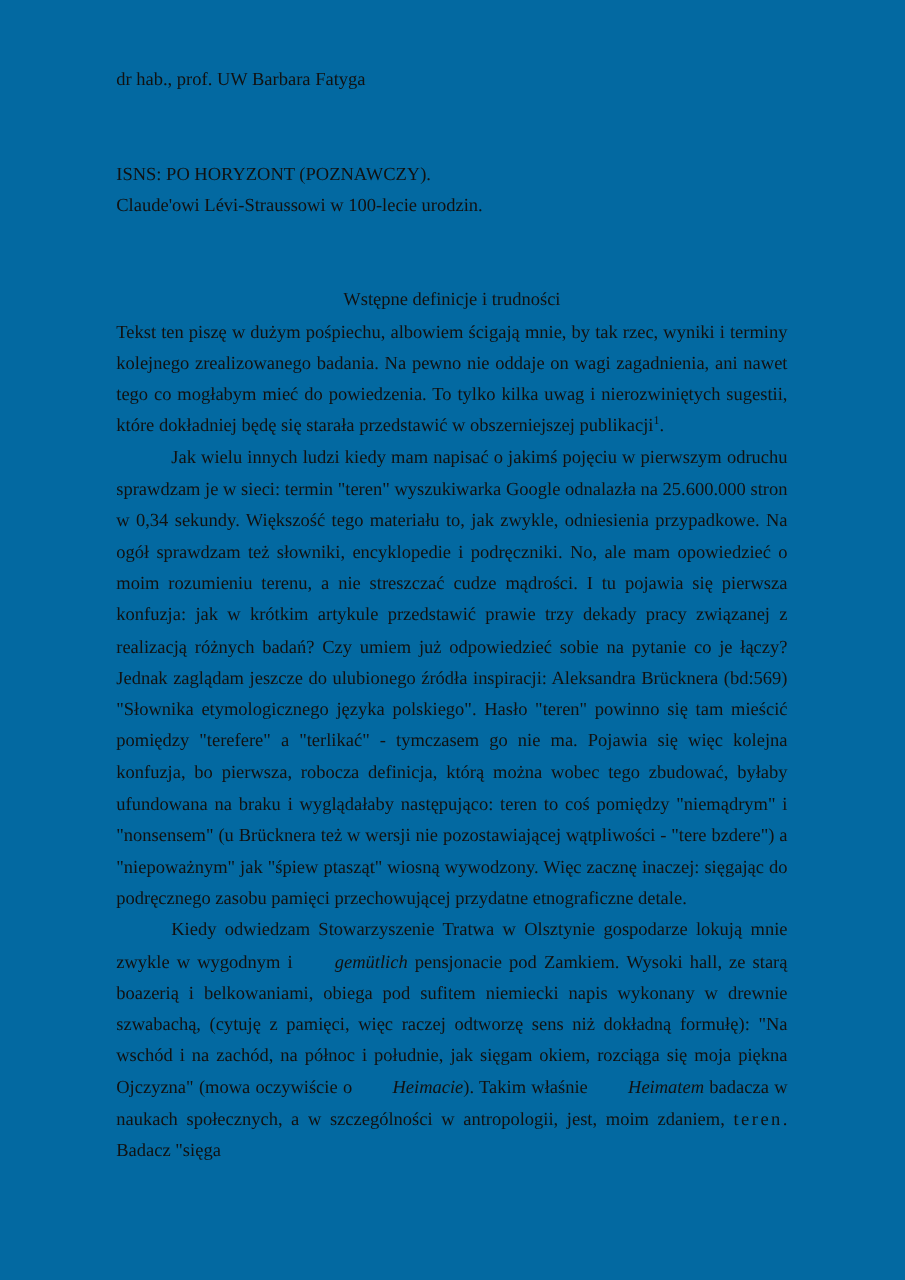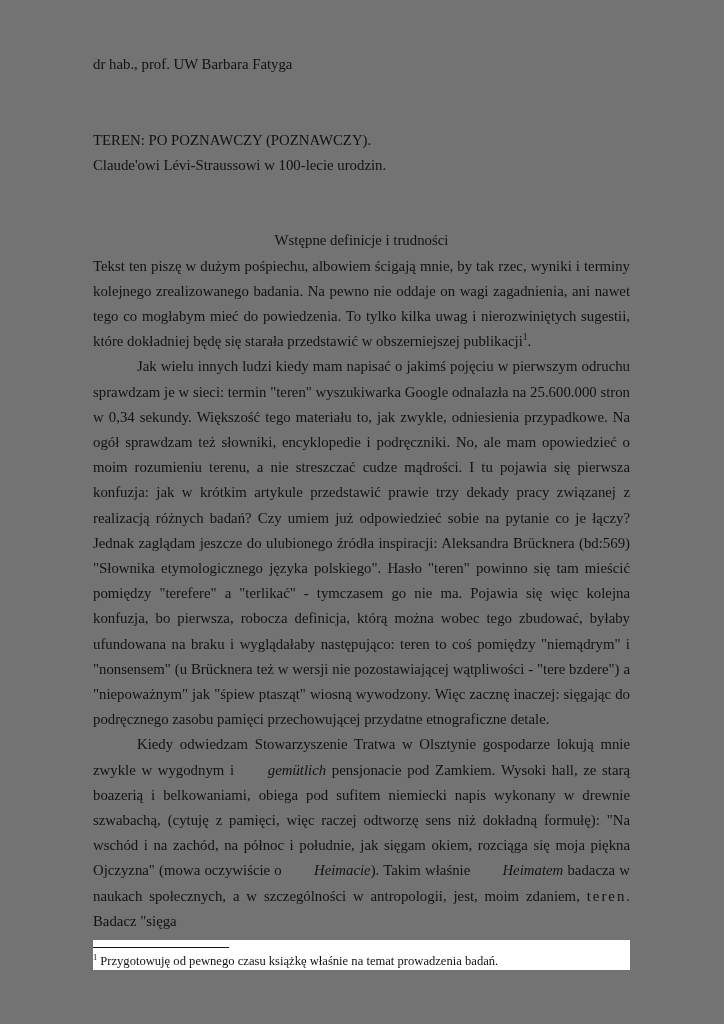--- a/index.html
+++ b/index.html
@@ -4,21 +4,21 @@
 <style>
   html, body {
     margin: 0;
     padding: 0;
     background: #ffffff;
   }
   .page {
     position: relative;
     width: 724px;
     height: 1024px;
-    background: #737373;
+    background: #0369a1;
     color: #111111;
     font-family: "Liberation Serif", "DejaVu Serif", serif;
     overflow: hidden;
   }
   .content {
     position: absolute;
     left: 93px;
     top: 52px;
     width: 537px;
   }
@@ -85,33 +85,27 @@
 </head>
 <body>
 
 <div class="page">
   <div class="content">
 
     <div class="author-block">
       <p>dr hab., prof. UW Barbara Fatyga</p>
     </div>
 
-    <h1 class="doc-title">TEREN: PO POZNAWCZY (POZNAWCZY).</h1>
+    <h1 class="doc-title">ISNS: PO HORYZONT (POZNAWCZY).</h1>
 
     <p class="dedication">Claude'owi Lévi-Straussowi w 100-lecie urodzin.</p>
 
     <h2 class="section-heading">Wstępne definicje i trudności</h2>
 
     <div>
         <p class="body-para"><span>Tekst ten piszę w dużym pośpiechu, albowiem ścigają mnie, by tak rzec, wyniki i terminy kolejnego zrealizowanego badania. Na pewno nie oddaje on wagi zagadnienia, ani nawet tego co mogłabym mieć do powiedzenia. To tylko kilka uwag i nierozwiniętych sugestii, które dokładniej będę się starała przedstawić w obszerniejszej publikacji</span><span class="sup">1</span><span>.</span></p>
         <p class="body-para indent"><span>Jak wielu innych ludzi kiedy mam napisać o jakimś pojęciu w pierwszym odruchu sprawdzam je w sieci: termin "teren" wyszukiwarka Google odnalazła na 25.600.000 stron w 0,34 sekundy. Większość tego materiału to, jak zwykle, odniesienia przypadkowe. Na ogół sprawdzam też słowniki, encyklopedie i podręczniki. No, ale mam opowiedzieć o moim rozumieniu terenu, a nie streszczać cudze mądrości. I tu pojawia się pierwsza konfuzja: jak w krótkim artykule przedstawić prawie trzy dekady pracy związanej z realizacją różnych badań? Czy umiem już odpowiedzieć sobie na pytanie co je łączy? Jednak zaglądam jeszcze do ulubionego źródła inspiracji: Aleksandra Brücknera (bd:569) "Słownika etymologicznego języka polskiego". Hasło "teren" powinno się tam mieścić pomiędzy "terefere" a "terlikać" - tymczasem go nie ma. Pojawia się więc kolejna konfuzja, bo pierwsza, robocza definicja, którą można wobec tego zbudować, byłaby ufundowana na braku i wyglądałaby następująco: teren to coś pomiędzy "niemądrym" i "nonsensem" (u Brücknera też w wersji nie pozostawiającej wątpliwości - "tere bzdere") a "niepoważnym" jak "śpiew ptasząt" wiosną wywodzony. Więc zacznę inaczej: sięgając do podręcznego zasobu pamięci przechowującej przydatne etnograficzne detale.</span></p>
         <p class="body-para indent"><span>Kiedy odwiedzam Stowarzyszenie Tratwa w Olsztynie gospodarze lokują mnie zwykle w wygodnym i </span><span class="it">gemütlich</span><span> pensjonacie pod Zamkiem. Wysoki hall, ze starą boazerią i belkowaniami, obiega pod sufitem niemiecki napis wykonany w drewnie szwabachą, (cytuję z pamięci, więc raczej odtworzę sens niż dokładną formułę): "Na wschód i na zachód, na północ i południe, jak sięgam okiem, rozciąga się moja piękna Ojczyzna" (mowa oczywiście o </span><span class="it">Heimacie</span><span>). Takim właśnie </span><span class="it">Heimatem</span><span> badacza w naukach społecznych, a w szczególności w antropologii, jest, moim zdaniem, </span><span class="spaced">teren</span><span>. Badacz "sięga</span></p>
       </div>
 
   </div>
 
-  <div class="footnote-area">
-    <div class="fn-sep"></div>
-    <p class="footnote">
-      <span class="fn-marker">1</span><span>Przygotowuję od pewnego czasu książkę właśnie na temat prowadzenia badań.</span>
-    </p>
-  </div>
 </div>
 
 </body></html>

